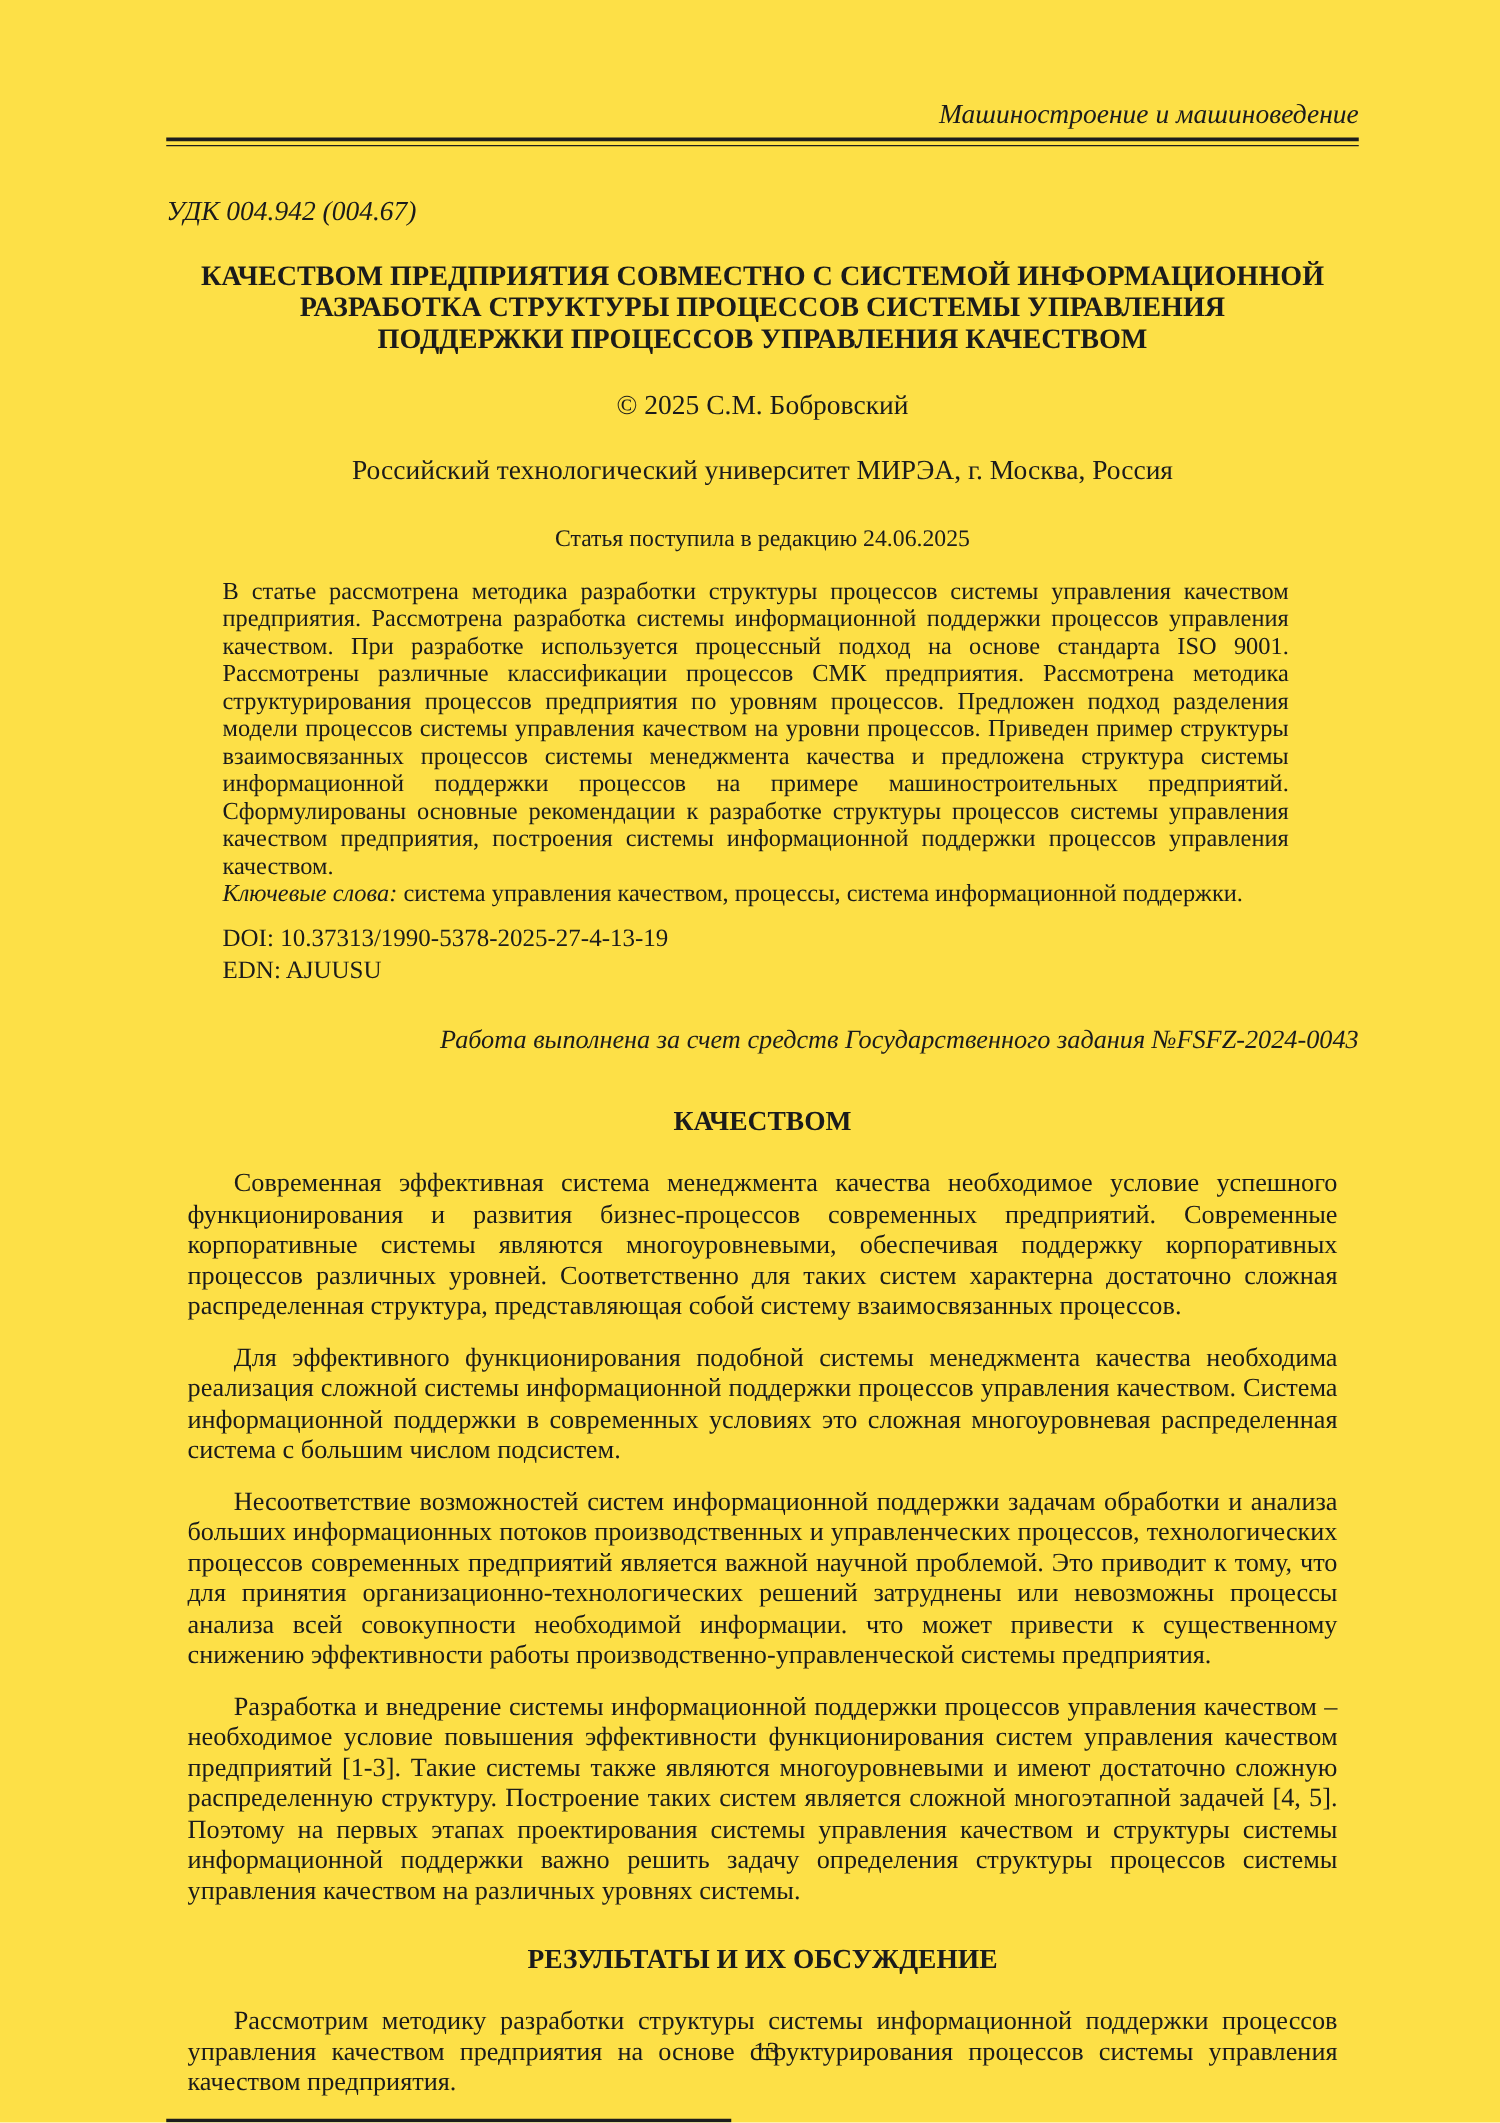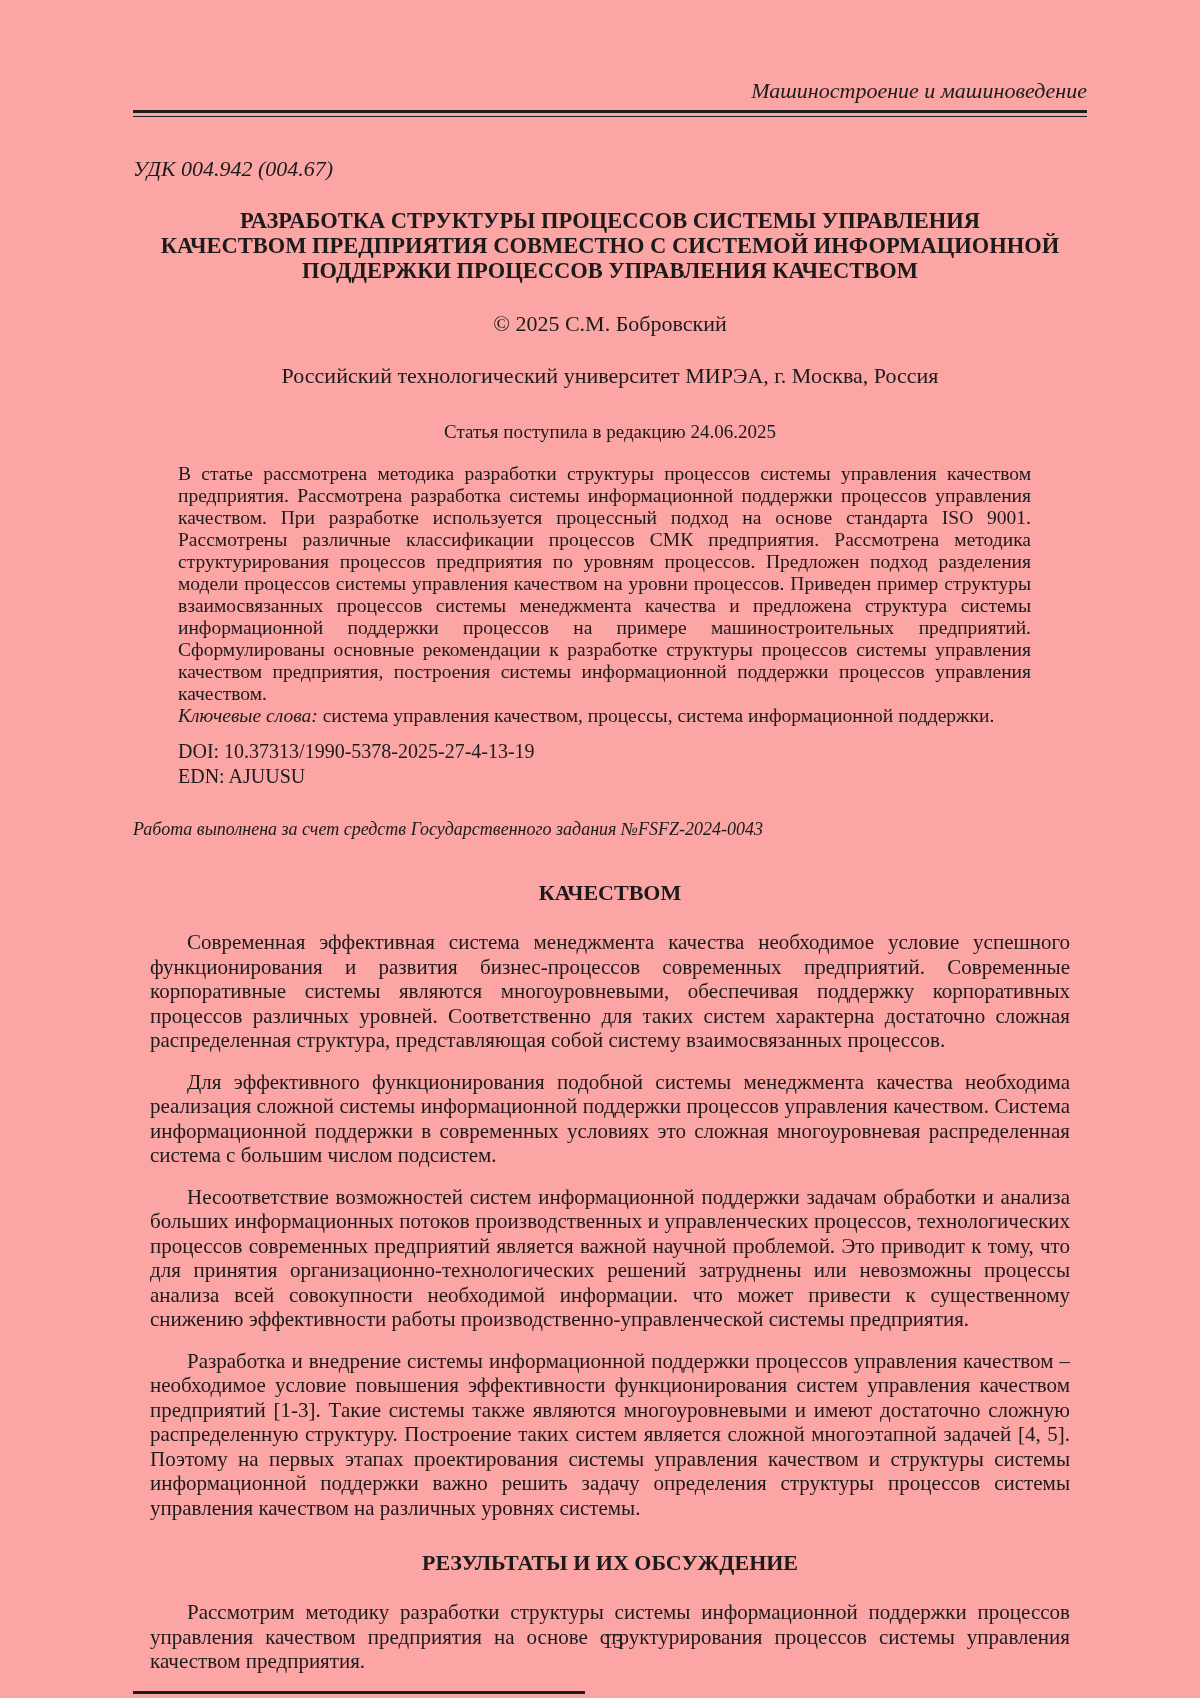--- a/index.html
+++ b/index.html
@@ -1,20 +1,20 @@
 <!DOCTYPE html>
 <html lang="ru"><head>
 <meta charset="utf-8">
 <style>
   html, body { margin: 0; padding: 0; background: #ffffff; }
   .page {
     width: 1200px;
     height: 1698px;
     margin: 0 auto;
-    background: #fca5a5;
+    background: #fde047;
     color: #1b1b1b;
     font-family: "Liberation Serif", "DejaVu Serif", serif;
     box-sizing: border-box;
     padding: 78px 113px 0 133px;
     position: relative;
     overflow: hidden;
   }
   .running-head {
     text-align: right;
     font-style: italic;
@@ -63,23 +63,23 @@
   .abstract-block p { margin: 0; }
   .keywords-label { font-style: italic; }
   .doi-block {
     margin: 12px 56px 0 45px;
     font-size: 20px;
     line-height: 25px;
   }
   .doi-block p { margin: 0; }
   .funding {
     margin-top: 30px;
-    text-align: left;
+    text-align: right;
     font-style: italic;
-    font-size: 18px;
+    font-size: 21px;
   }
   .section-heading {
     margin: 40px 0 24px 0;
     text-align: center;
     font-weight: bold;
     font-size: 22px;
   }
   .section-heading.results { margin-top: 30px; }
   .body-text p {
     margin: 17px;
@@ -115,22 +115,22 @@
 
 <div class="page">
 
   <div class="running-head">Машиностроение и машиноведение</div>
 
   <div class="head-rule"></div>
 
   <div class="udc">УДК 004.942 (004.67)</div>
 
   <div class="title">
+    <div>КАЧЕСТВОМ ПРЕДПРИЯТИЯ СОВМЕСТНО С СИСТЕМОЙ ИНФОРМАЦИОННОЙ</div>
     <div>РАЗРАБОТКА СТРУКТУРЫ ПРОЦЕССОВ СИСТЕМЫ УПРАВЛЕНИЯ</div>
-    <div>КАЧЕСТВОМ ПРЕДПРИЯТИЯ СОВМЕСТНО С СИСТЕМОЙ ИНФОРМАЦИОННОЙ</div>
     <div>ПОДДЕРЖКИ ПРОЦЕССОВ УПРАВЛЕНИЯ КАЧЕСТВОМ</div>
   </div>
 
   <div class="byline">© 2025 С.М. Бобровский</div>
 
   <div class="affiliation">Российский технологический университет МИРЭА, г. Москва, Россия</div>
 
   <div class="received">Статья поступила в редакцию 24.06.2025</div>
 
   <div class="abstract-block">

